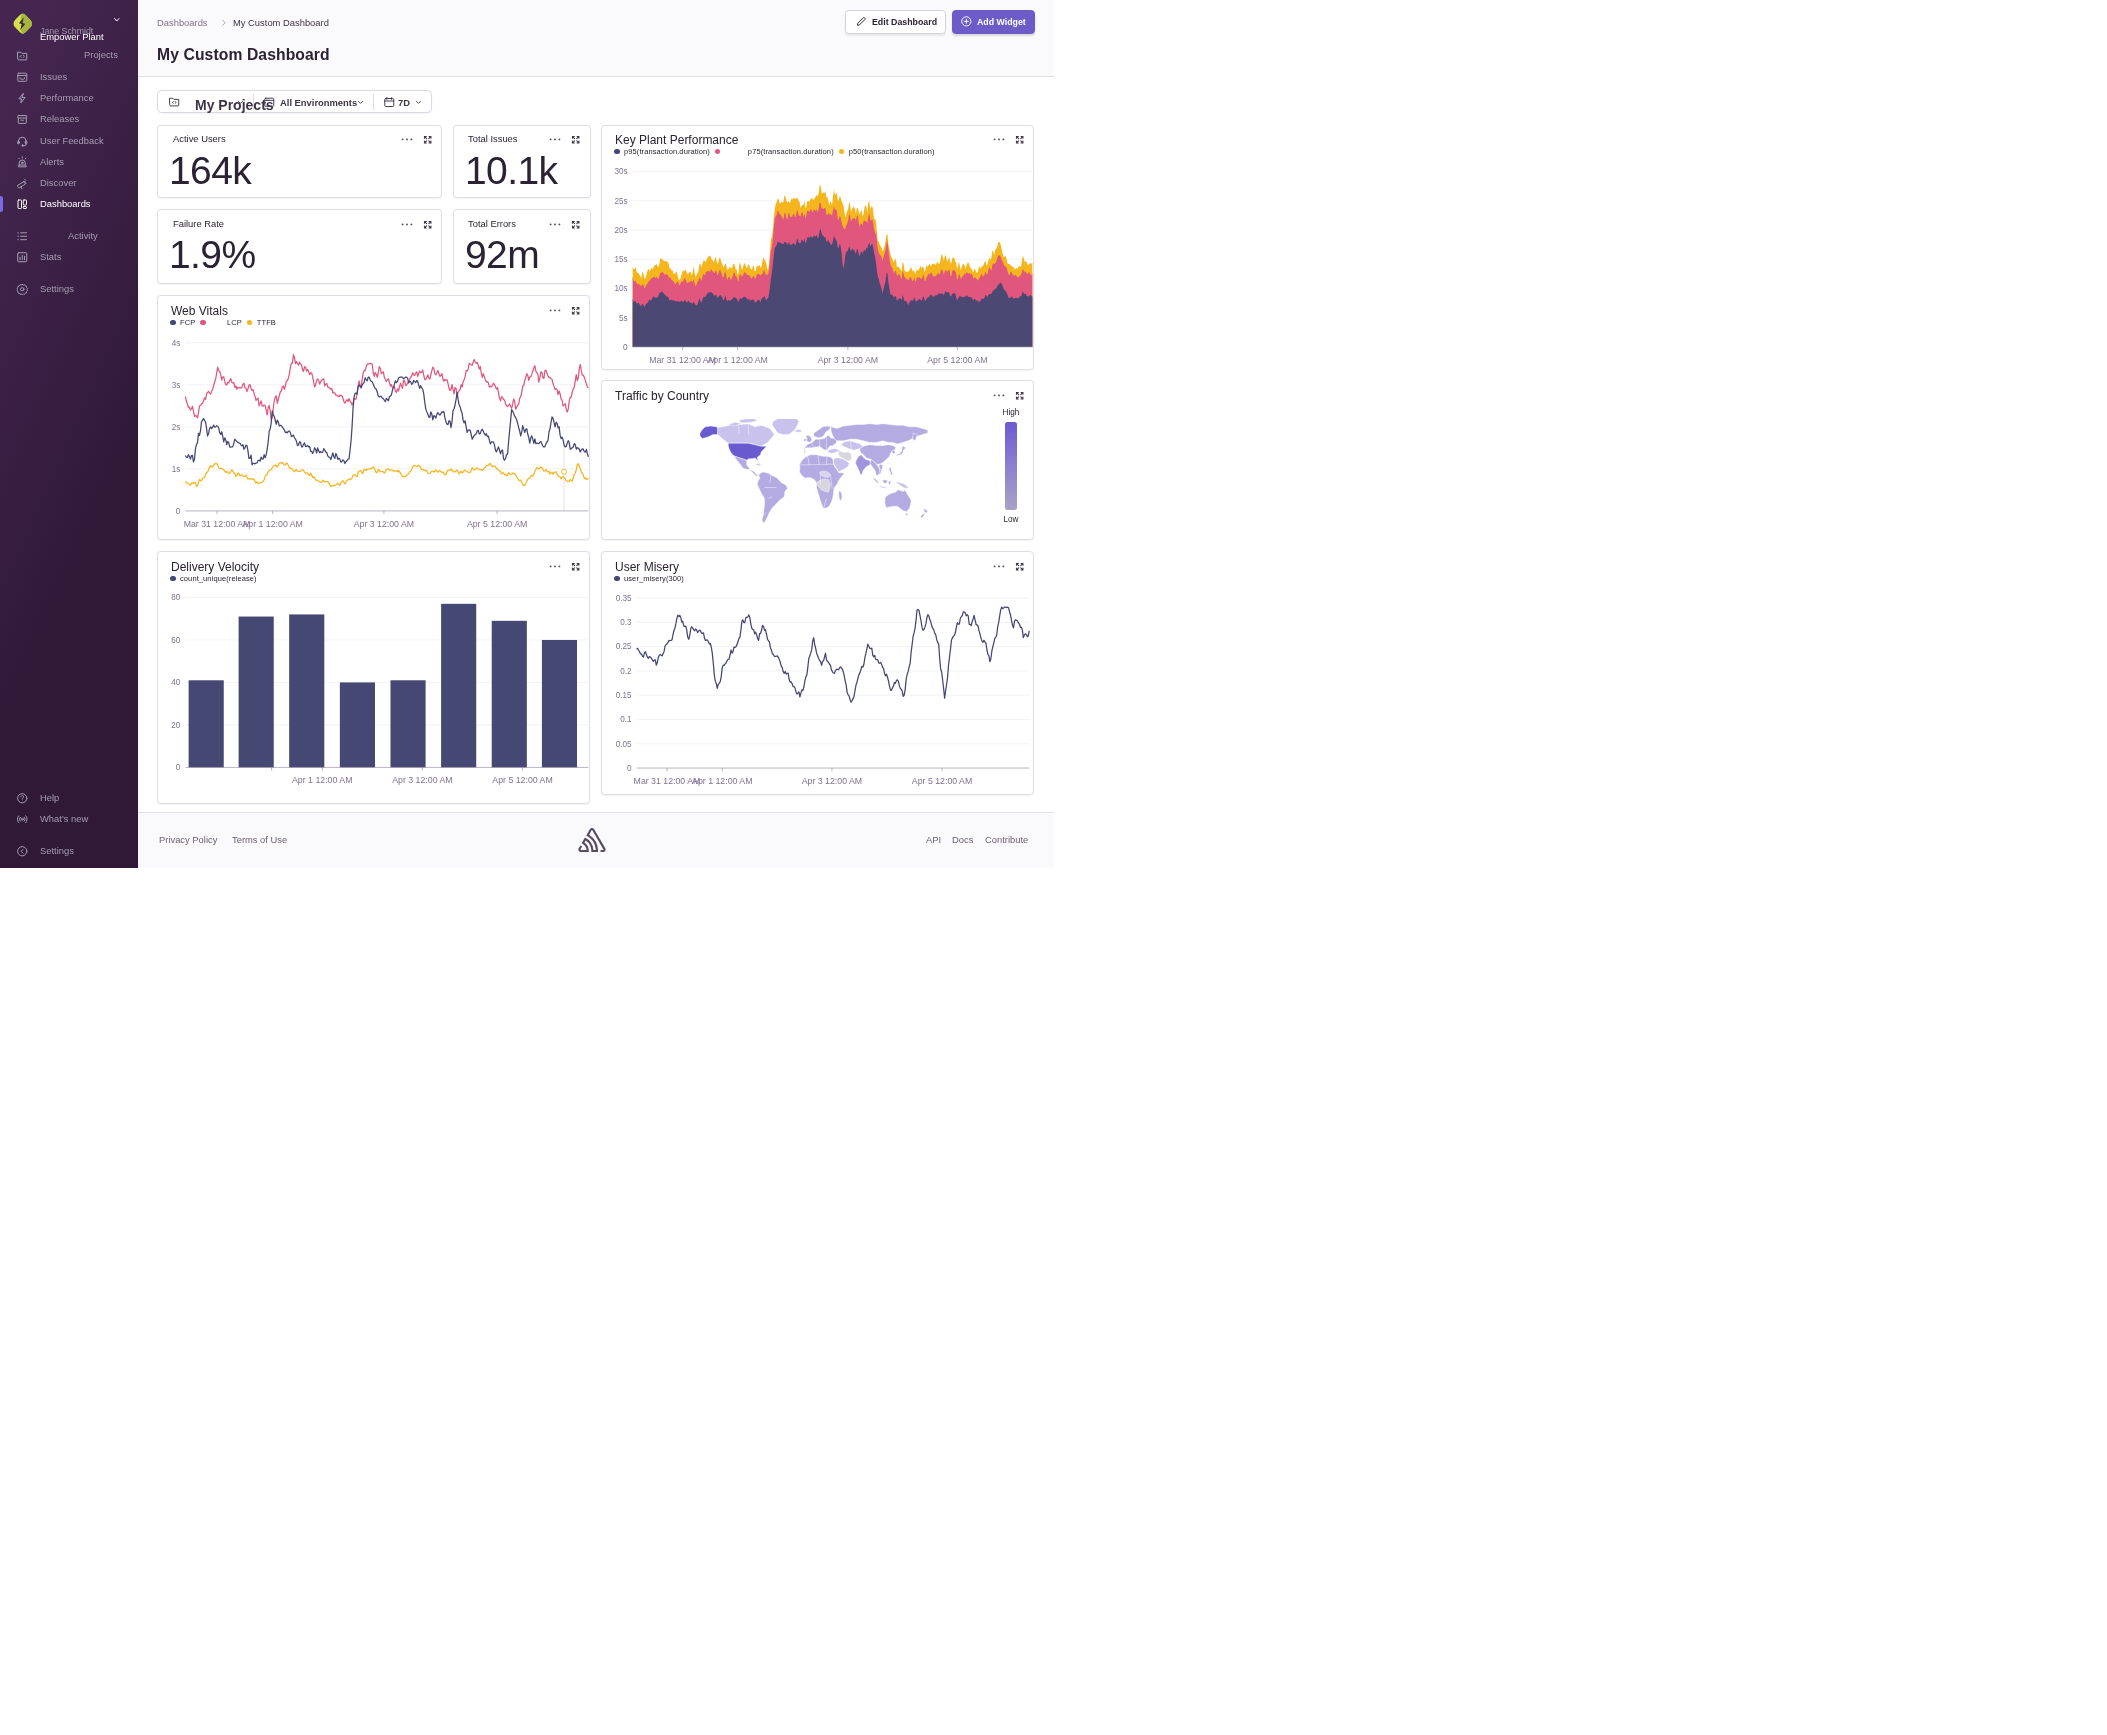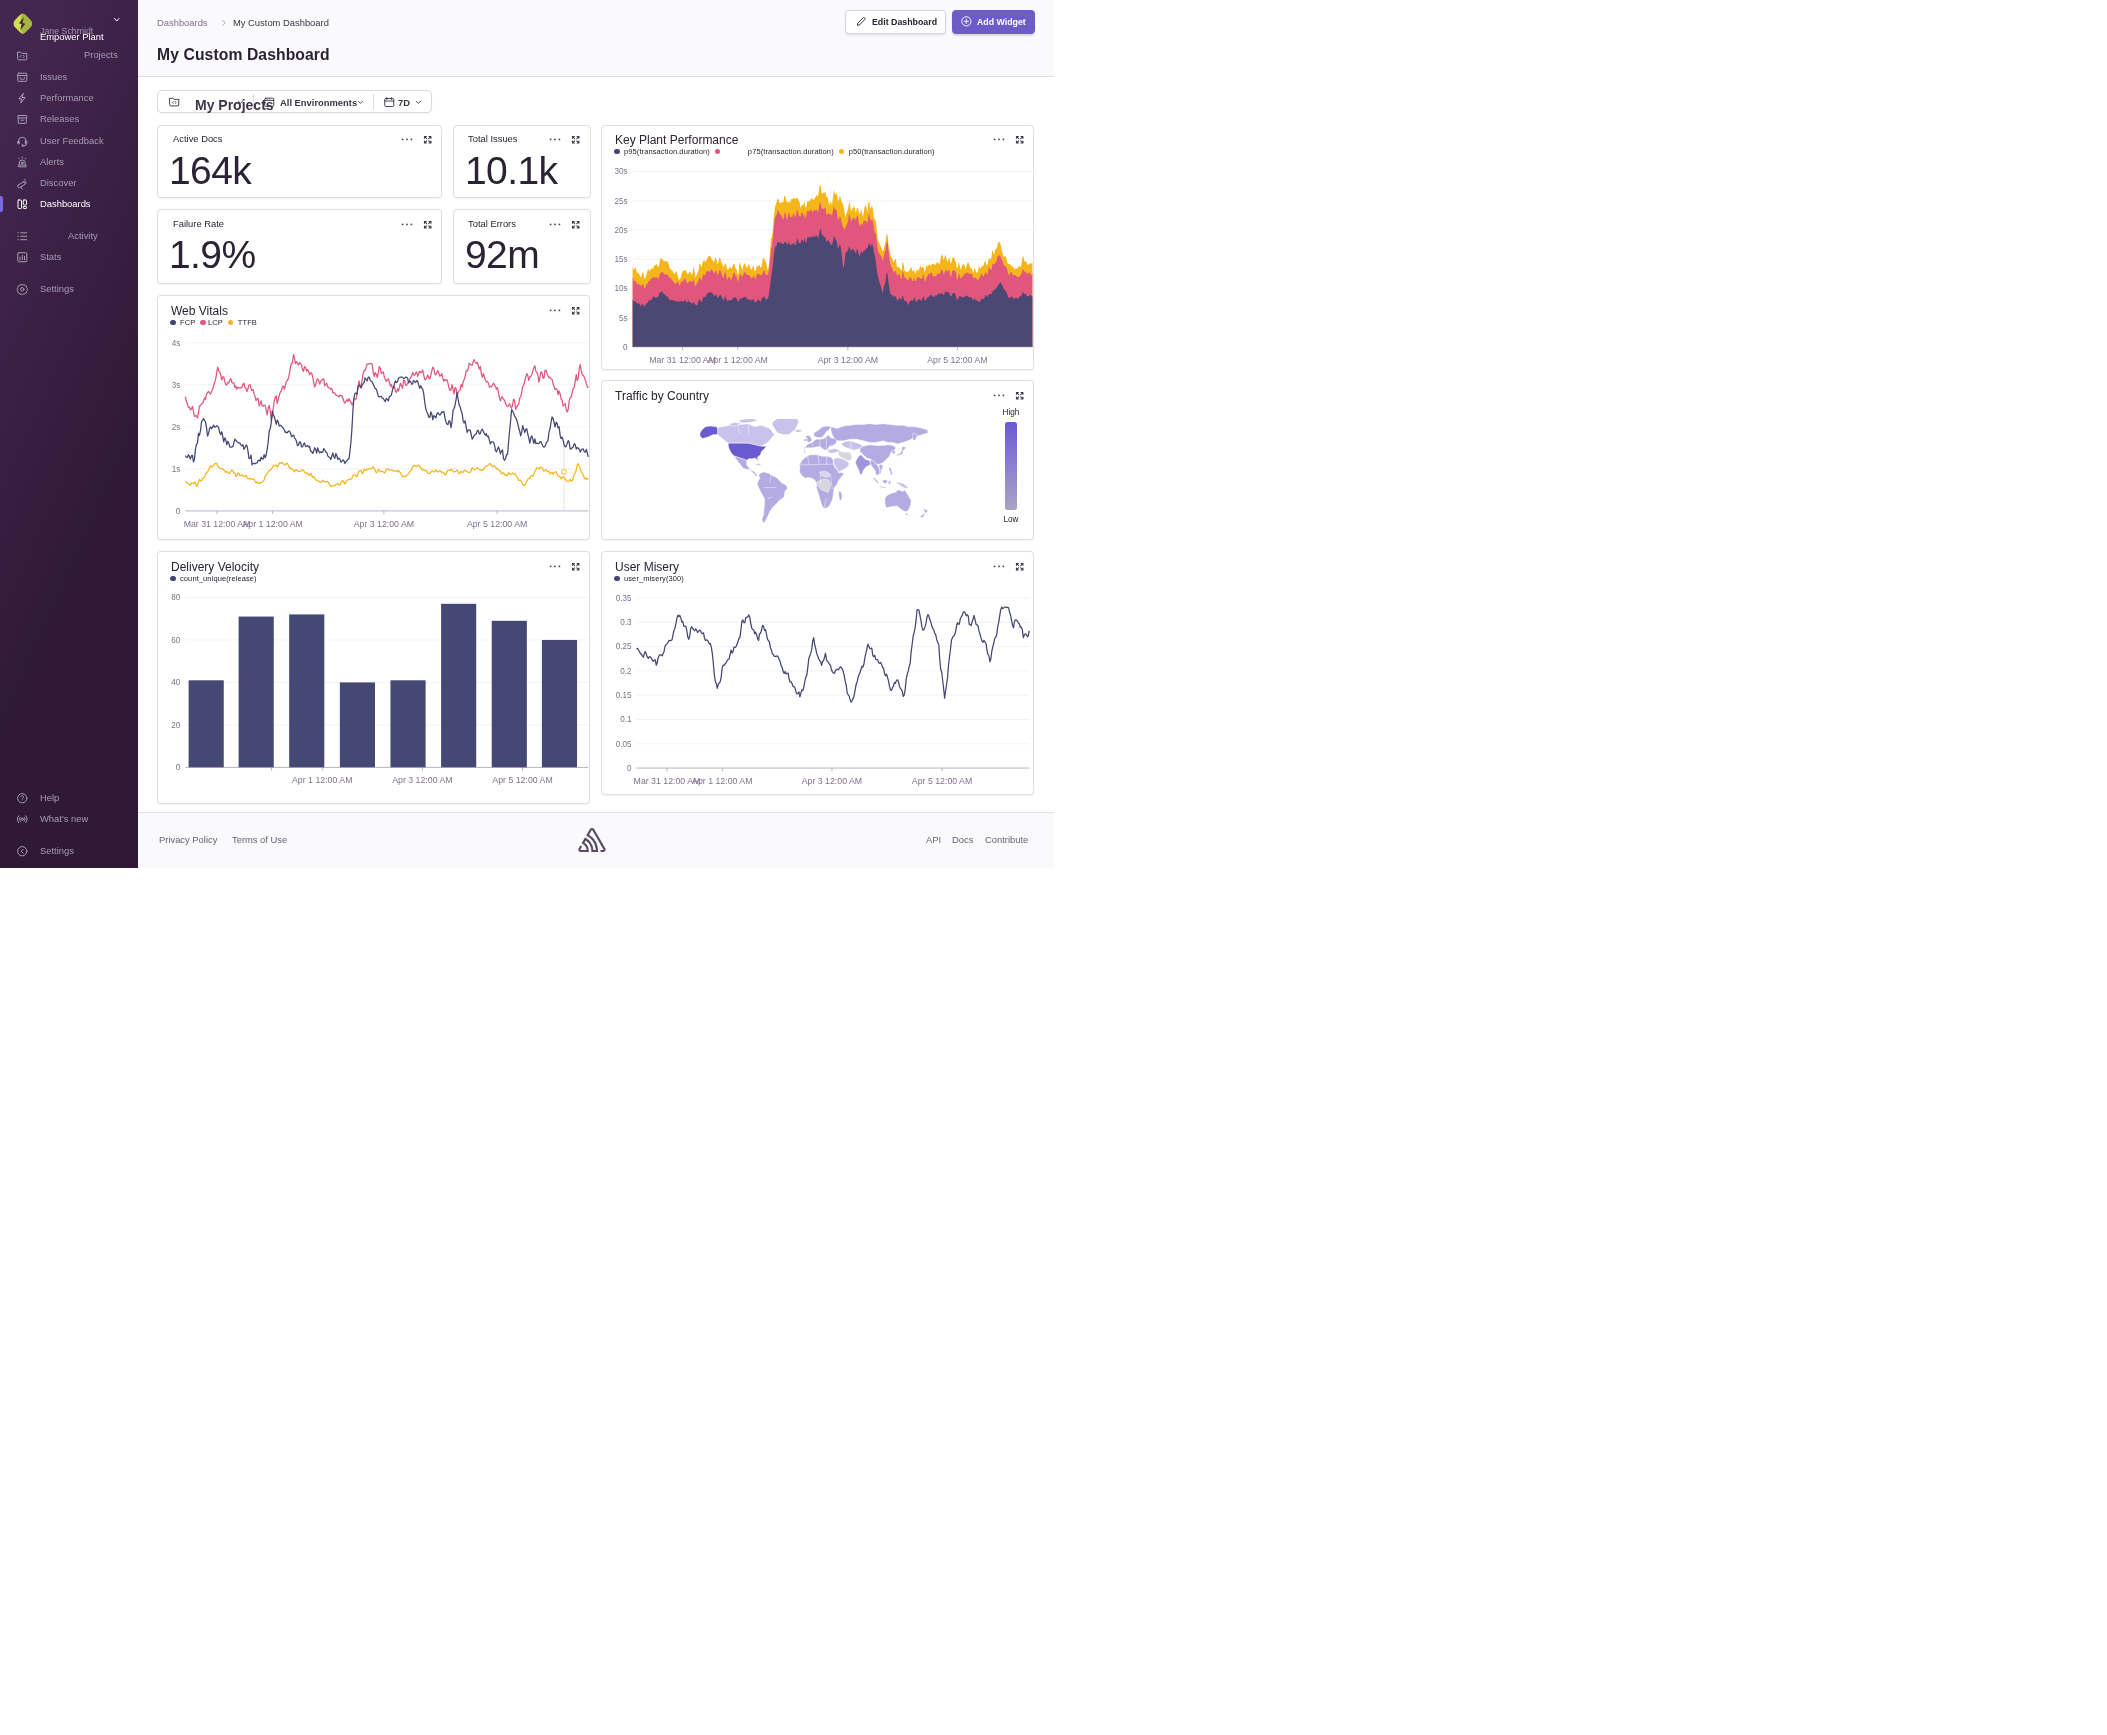--- a/index.html
+++ b/index.html
@@ -137,21 +137,21 @@
     <svg style="position:absolute;left:383px;top:96px" width="12.5" height="12.5" viewBox="0 0 20 20">
       <rect x="2.8" y="4" width="14.4" height="12.8" rx="1.6" fill="none" stroke="#3e3446" stroke-width="1.5" stroke-linecap="round" stroke-linejoin="round"></rect>
       <path d="M2.8 8 h14.4" fill="none" stroke="#3e3446" stroke-width="1.5" stroke-linecap="round" stroke-linejoin="round"></path>
       <path d="M6.2 2.5 v3 M13.8 2.5 v3" fill="none" stroke="#3e3446" stroke-width="1.5" stroke-linecap="round" stroke-linejoin="round"></path>
     </svg>
     <div style="position:absolute;left:398px;top:97px;font-size:9.4px;font-weight:600;color:#3e3446;">7D</div>
     <svg style="position:absolute;left:415px;top:99px" width="7" height="7" viewBox="0 0 12 12">
       <path d="M2.5 4 6 7.5 9.5 4" fill="none" stroke="#3e3446" stroke-width="1.5" stroke-linecap="round" stroke-linejoin="round"></path>
     </svg>
     <div style="position:absolute;left:157px;top:125px;width:285px;height:73px;background:#fff;border:0.6px solid #e0dce5;border-radius:3.8px;box-shadow:0 0.6px 1.3px rgba(43,34,51,0.06);"></div>
-    <div style="position:absolute;left:173px;top:133px;font-size:9.4px;font-weight:500;color:#2b2233;">Active Docs</div>
+    <div style="position:absolute;left:173px;top:133px;font-size:9.4px;font-weight:500;color:#2b2233;">Active Users</div>
     <svg style="position:absolute;left:400px;top:135px" width="14" height="8.8" viewBox="0 0 22 14">
       <circle cx="4" cy="7" r="1.5" fill="#4f4858"></circle>
       <circle cx="11" cy="7" r="1.5" fill="#4f4858"></circle>
       <circle cx="18" cy="7" r="1.5" fill="#4f4858"></circle>
     </svg>
     <svg style="position:absolute;left:423px;top:135px" width="9.4" height="9.4" viewBox="0 0 15 15">
       <path d="M9.2 5.8 12.7 2.3 M12.7 5.3 v-3 h-3" fill="none" stroke="#3e3846" stroke-width="1.7" stroke-linecap="round" stroke-linejoin="round"></path>
       <path d="M5.8 9.2 2.3 12.7 M2.3 9.7 v3 h3" fill="none" stroke="#3e3846" stroke-width="1.7" stroke-linecap="round" stroke-linejoin="round"></path>
       <path d="M9.2 9.2 12.7 12.7 M9.7 12.7 h3 v-3" fill="none" stroke="#3e3846" stroke-width="1.7" stroke-linecap="round" stroke-linejoin="round"></path>
       <path d="M5.8 5.8 2.3 2.3 M5.3 2.3 h-3 v3" fill="none" stroke="#3e3846" stroke-width="1.7" stroke-linecap="round" stroke-linejoin="round"></path>
@@ -264,21 +264,21 @@
       <path d="M9.2 5.8 12.7 2.3 M12.7 5.3 v-3 h-3" fill="none" stroke="#3e3846" stroke-width="1.7" stroke-linecap="round" stroke-linejoin="round"></path>
       <path d="M5.8 9.2 2.3 12.7 M2.3 9.7 v3 h3" fill="none" stroke="#3e3846" stroke-width="1.7" stroke-linecap="round" stroke-linejoin="round"></path>
       <path d="M9.2 9.2 12.7 12.7 M9.7 12.7 h3 v-3" fill="none" stroke="#3e3846" stroke-width="1.7" stroke-linecap="round" stroke-linejoin="round"></path>
       <path d="M5.8 5.8 2.3 2.3 M5.3 2.3 h-3 v3" fill="none" stroke="#3e3846" stroke-width="1.7" stroke-linecap="round" stroke-linejoin="round"></path>
     </svg>
     <div style="position:absolute;left:170px;top:318px;display:flex;align-items:center;gap:5px;">
       <span style="display:flex;align-items:center;gap:4.4px;">
         <span style="width:5.6px;height:5.6px;border-radius:50%;background:#444674;"></span>
         <span style="font-size:7.5px;color:#2b2233;letter-spacing:0.1px;">FCP</span>
       </span>
-      <span style="display:flex;align-items:center;gap:2px;">
+      <span style="display:flex;align-items:center;gap:21px;">
         <span style="width:5.6px;height:5.6px;border-radius:50%;background:#e1567c;"></span>
         <span style="font-size:7.5px;color:#2b2233;letter-spacing:0.1px;">LCP</span>
       </span>
       <span style="display:flex;align-items:center;gap:4.4px;">
         <span style="width:5.6px;height:5.6px;border-radius:50%;background:#f5b51c;"></span>
         <span style="font-size:7.5px;color:#2b2233;letter-spacing:0.1px;">TTFB</span>
       </span>
     </div>
     <svg style="position:absolute;left:166px;top:329px" width="427" height="207" viewBox="0 0 680 330">
       <text x="22.5" y="294.5" text-anchor="end" font-size="13" fill="#80708f">0</text>

